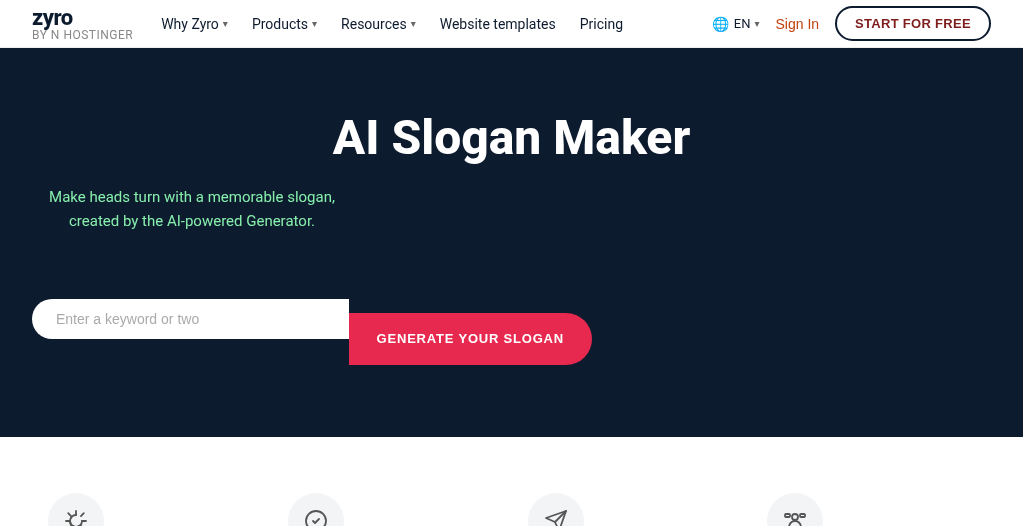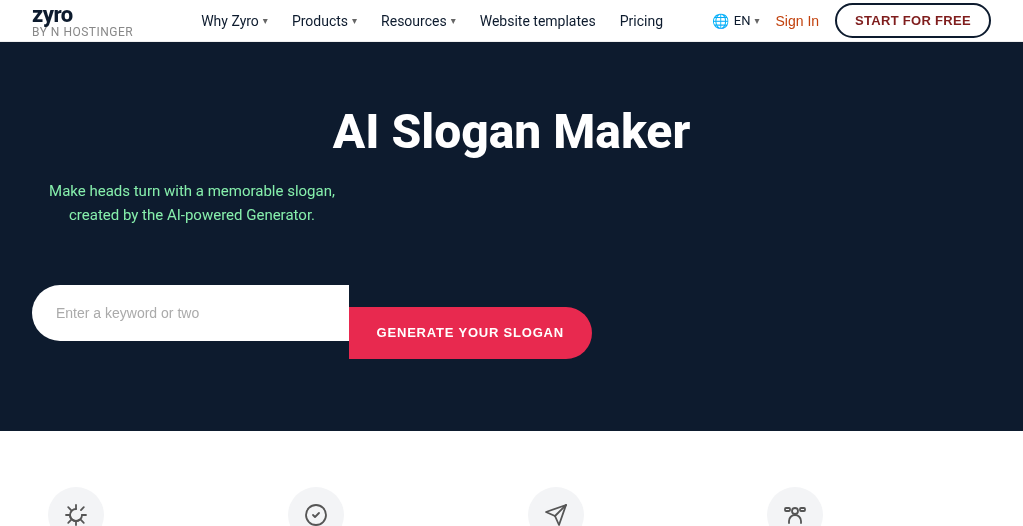--- a/index.html
+++ b/index.html
@@ -4,21 +4,21 @@
   <style>
     * { margin: 0; padding: 0; box-sizing: border-box; }
     body { font-family: -apple-system, BlinkMacSystemFont, 'Segoe UI', Roboto, sans-serif; width: 1023px; overflow-x: hidden; }
 
     
     .navbar {
       display: flex;
       align-items: center;
       justify-content: space-between;
       padding: 0 32px;
-      height: 42px;
+      height: 48px;
       background: #fff;
       border-bottom: 1px solid #eee;
       position: relative;
       z-index: 10;
     }
     .navbar-left {
       display: flex;
       align-items: center;
       gap: 28px;
     }
@@ -36,21 +36,20 @@
     .logo-sub {
       font-size: 12px;
       color: #888;
       letter-spacing: 0.5px;
     }
     .nav-items {
       display: flex;
       align-items: center;
       gap: 24px;
       list-style: none;
-      margin-left: 40px;
     }
     .nav-item {
       font-size: 14px;
       color: #0d1b2e;
       cursor: pointer;
       display: flex;
       align-items: center;
       gap: 4px;
     }
     .chevron {
@@ -115,21 +114,21 @@
     }
     .hero-form {
       display: flex;
       align-items: center;
       gap: 0;
       width: 100%;
       max-width: 560px;
     }
     .keyword-input {
       flex: 1;
-      height: 56px;
+      height: 40px;
       border: none;
       border-radius: 32px 0 0 32px;
       padding: 0 24px;
       font-size: 14px;
       color: #333;
       outline: none;
       background: #fff;
     }
     .keyword-input::placeholder { color: #aaa; }
     .generate-btn {

